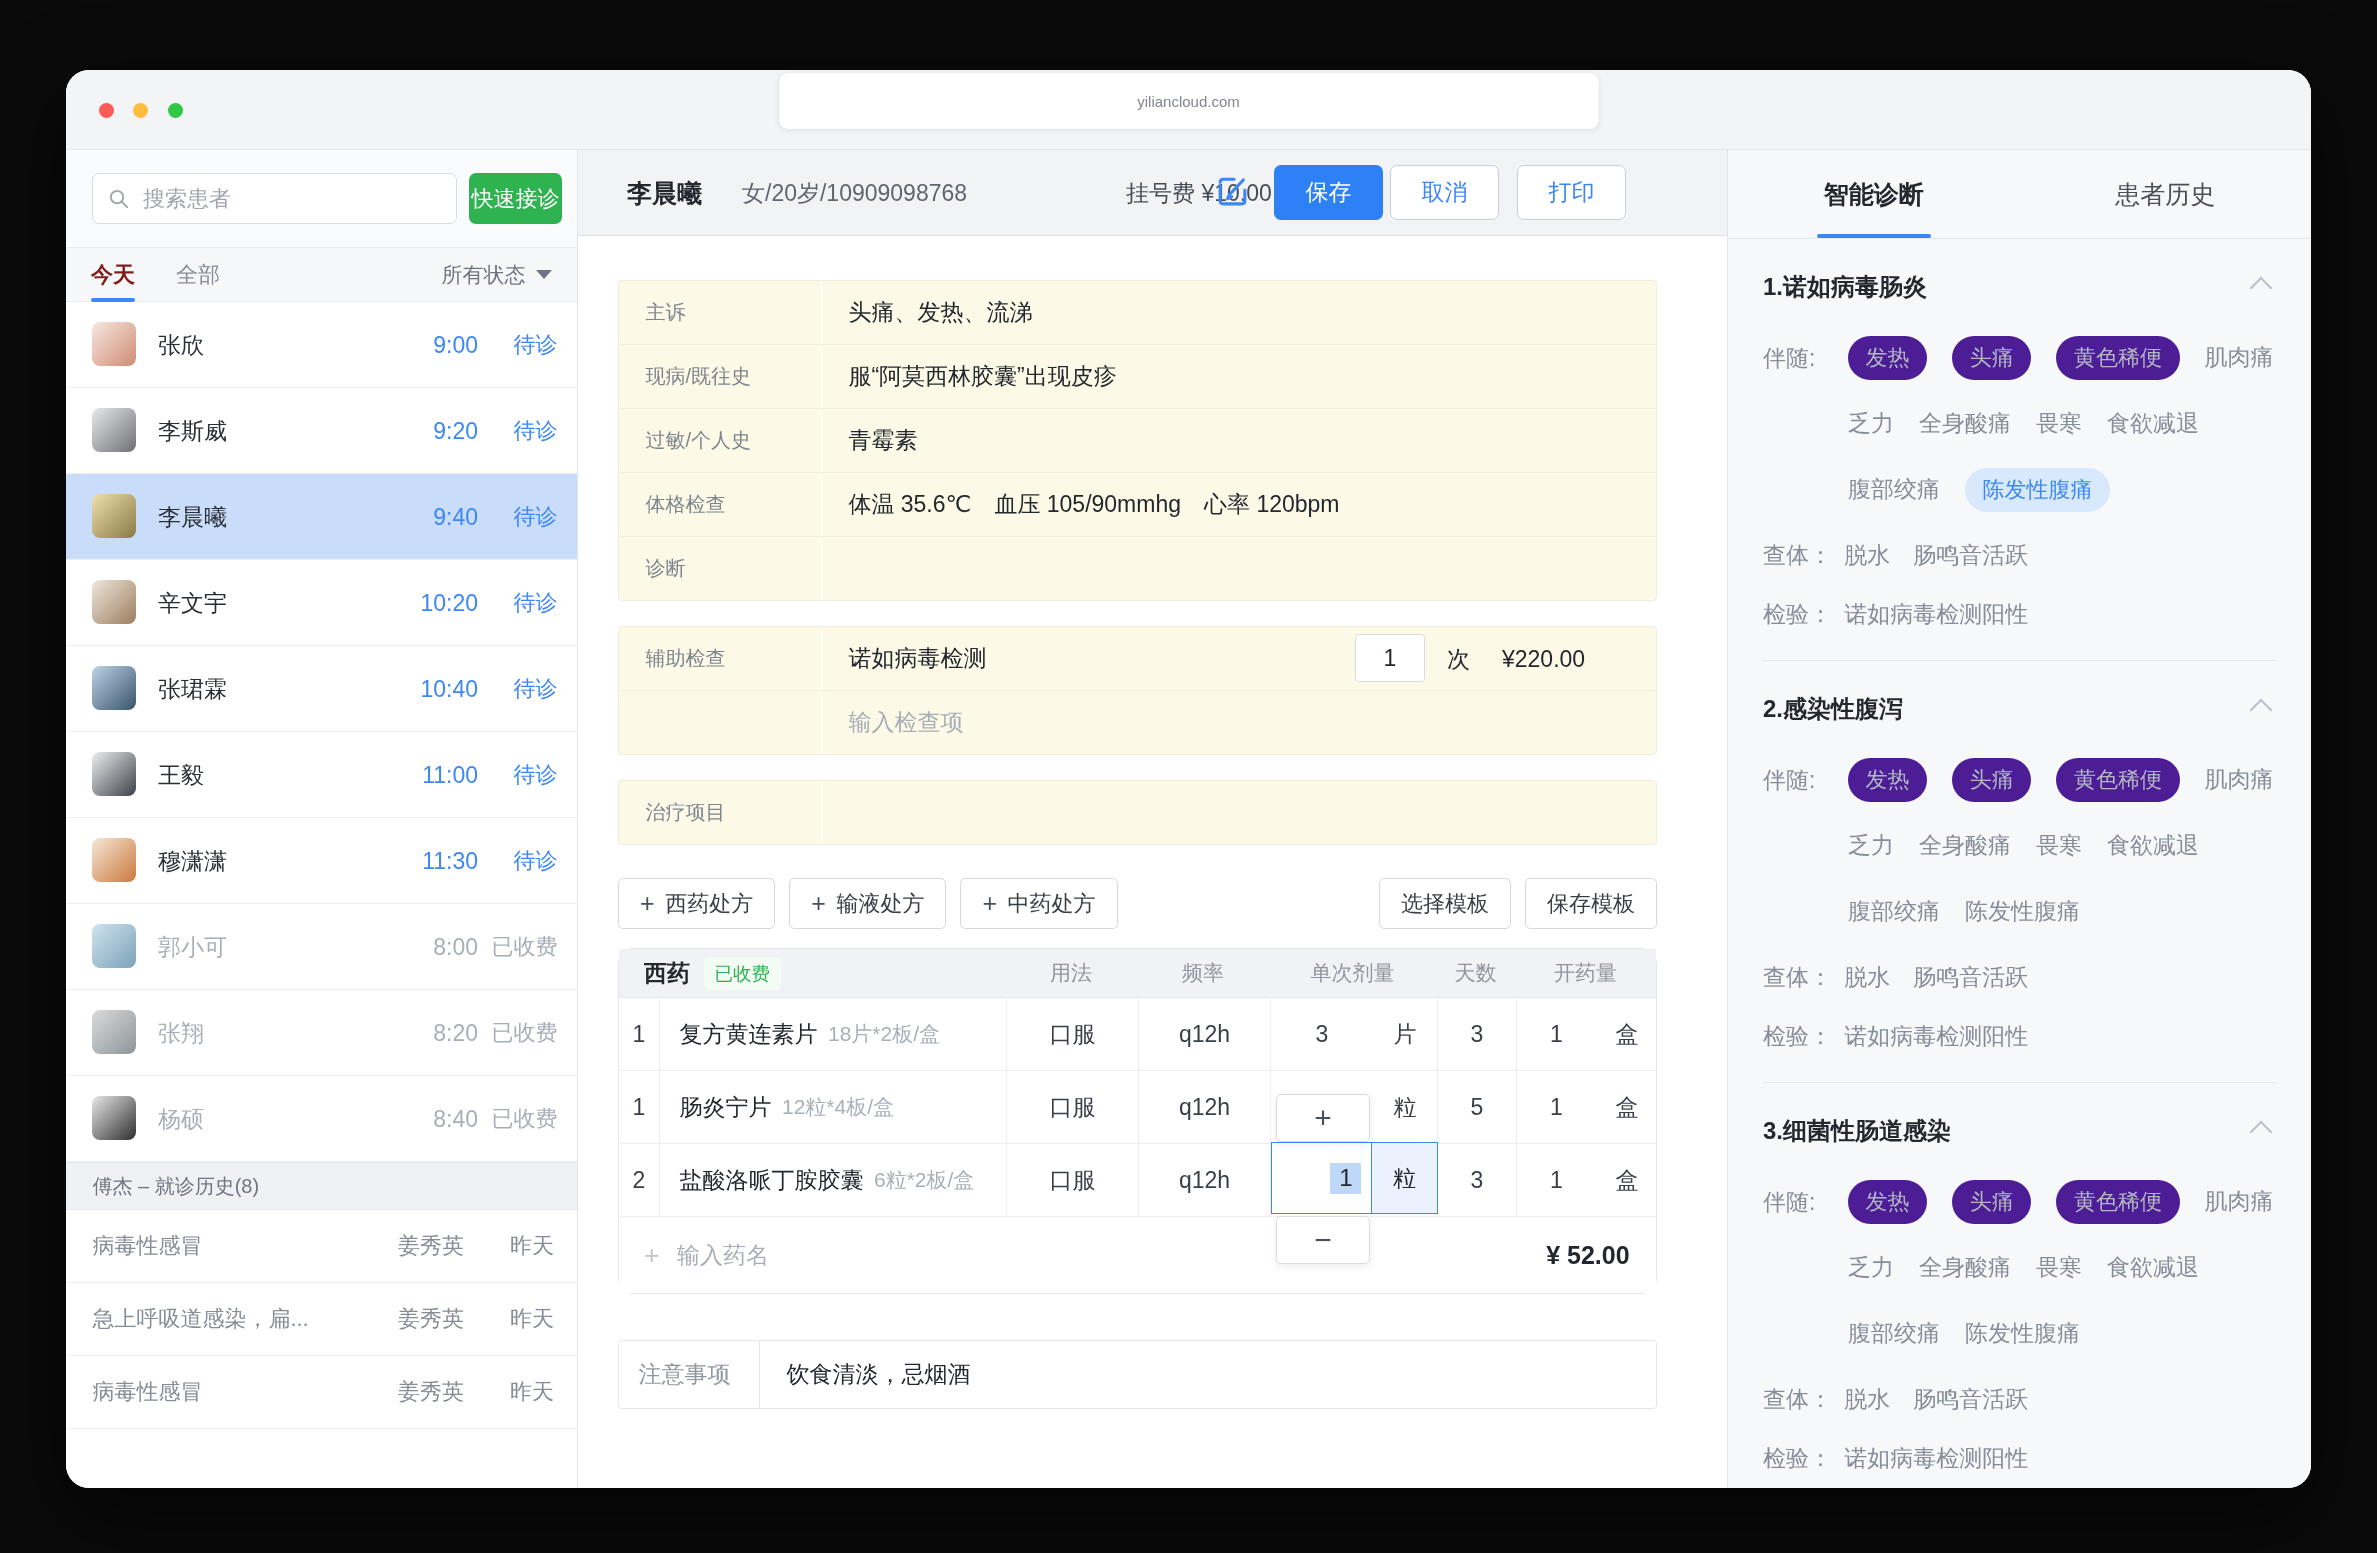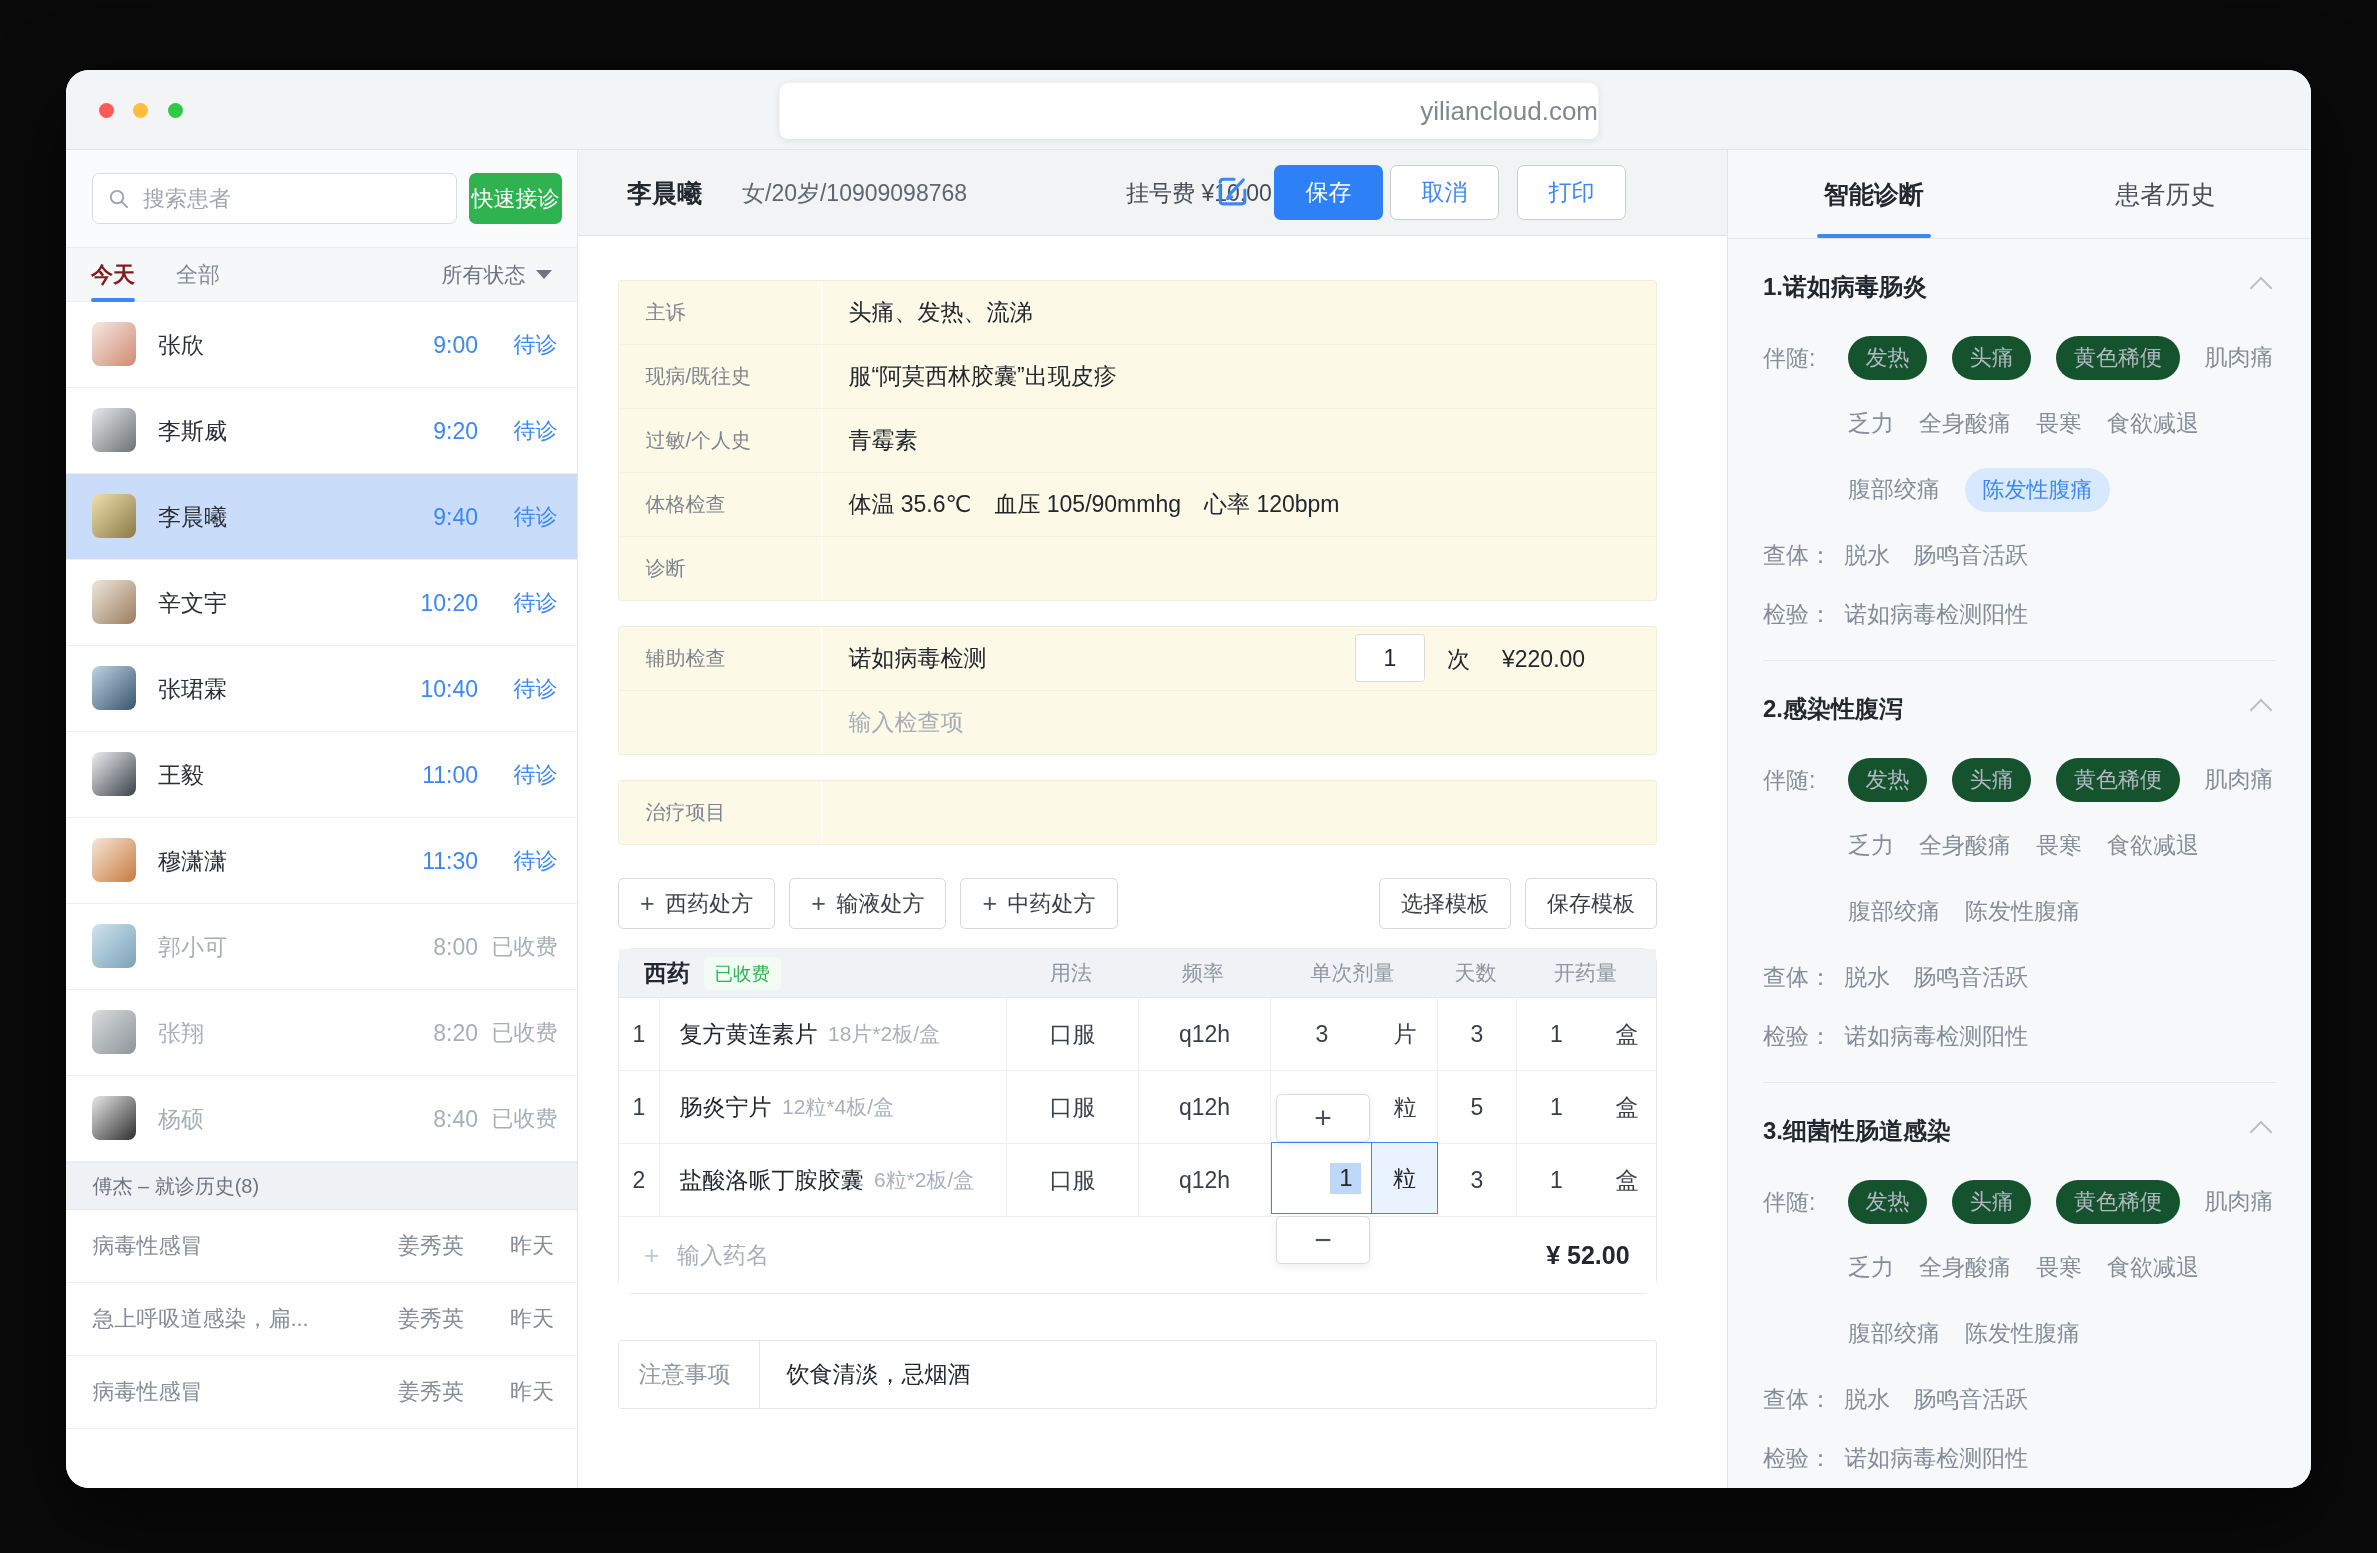--- a/index.html
+++ b/index.html
@@ -7,23 +7,23 @@
        font-family:"Liberation Sans","DejaVu Sans",sans-serif;
        -webkit-font-smoothing:antialiased;}
   .stage{position:relative;width:2377px;height:1553px;background:#0a0a0b;}
   .window{position:absolute;left:66px;top:70px;width:2245px;height:1418px;background:#fff;
           border-radius:23px;overflow:hidden;box-shadow:0 26.4px 79px rgba(0,0,0,.6);}
   
   .titlebar{height:79px;background:#F3F4F6;border-bottom:0.9px solid #E2E4E8;position:relative;}
   .lights{position:absolute;left:33px;top:33px;display:flex;gap:19.4px;}
   .light{width:15px;height:15px;border-radius:50%;cursor:pointer;}
   .light.red{background:#FC5B57}.light.yellow{background:#FDBE3F}.light.green{background:#33C748}
-  .urlbar{position:absolute;left:50%;transform:translateX(-50%);top:13px;width:819px;height:56px;
+  .urlbar{position:absolute;left:50%;transform:translateX(-50%);top:3px;width:819px;height:56px;
           background:#fff;border-radius:8.8px;box-shadow:0 1.8px 7px rgba(0,0,0,.08);
-          display:flex;align-items:center;justify-content:flex-end;font-size:26px;color:#83868D;}
+          display:flex;align-items:center;justify-content:center;font-size:15px;color:#83868D;}
   
   .main{display:flex;height:1338px;}
   
   .sidebar{width:511px;flex:none;background:#fff;border-right:0.9px solid #E2E4E8;}
   .search-area{height:97px;background:#FAFBFC;position:relative;}
   .search-box{position:absolute;left:26.4px;top:23px;width:365px;height:51px;background:#fff;
               border:0.9px solid #D8DBE0;border-radius:7px;display:flex;align-items:center;
               padding:0 14px;gap:10.6px;box-sizing:border-box;}
   .search-box input{border:none;outline:none;flex:1;font-size:22px;color:#2A2E35;background:transparent;
                     font-family:inherit;min-width:0;}
@@ -137,21 +137,21 @@
   .rtab-underline{position:absolute;left:calc(25% - 57px);bottom:0;width:114px;height:4.4px;background:#3D87F5;border-radius:2.6px;}
   .rcontent{flex:1;padding:0 35px;overflow:hidden;}
   .rsection{padding:32px 0 30px;border-bottom:0.9px solid #E6E8EC;position:relative;}
   .rsection:last-child{border-bottom:none;}
   .rs-title{font-size:24px;font-weight:700;color:#23272E;cursor:pointer;}
   .chevron{position:absolute;right:7px;top:41px;width:14px;height:14px;border-left:2.6px solid #B9BEC8;
            border-top:2.6px solid #B9BEC8;transform:rotate(45deg);cursor:pointer;}
   .sym-block{position:relative;padding-left:85px;margin-top:32px;}
   .sym-label{position:absolute;left:0;top:8px;color:#868D98;font-size:23px;}
   .sym-wrap{display:flex;flex-wrap:wrap;gap:21px 25px;align-items:center;}
-  .pill{background:#14532d;color:#B2B8C2;font-size:22px;padding:7px 17.6px;border-radius:880px;cursor:pointer;}
+  .pill{background:#4c1d95;color:#B2B8C2;font-size:22px;padding:7px 17.6px;border-radius:880px;cursor:pointer;}
   .pill.blue{background:#D8E9FE;color:#3D87F5;}
   .sym-text{color:#868D98;font-size:23px;padding:7px 0;cursor:pointer;}
   .kv{margin-top:28px;color:#868D98;font-size:23px;display:flex;gap:12.3px;}
 </style>
 </head>
 <body>
 
 <div class="stage">
 <div class="window">
 

